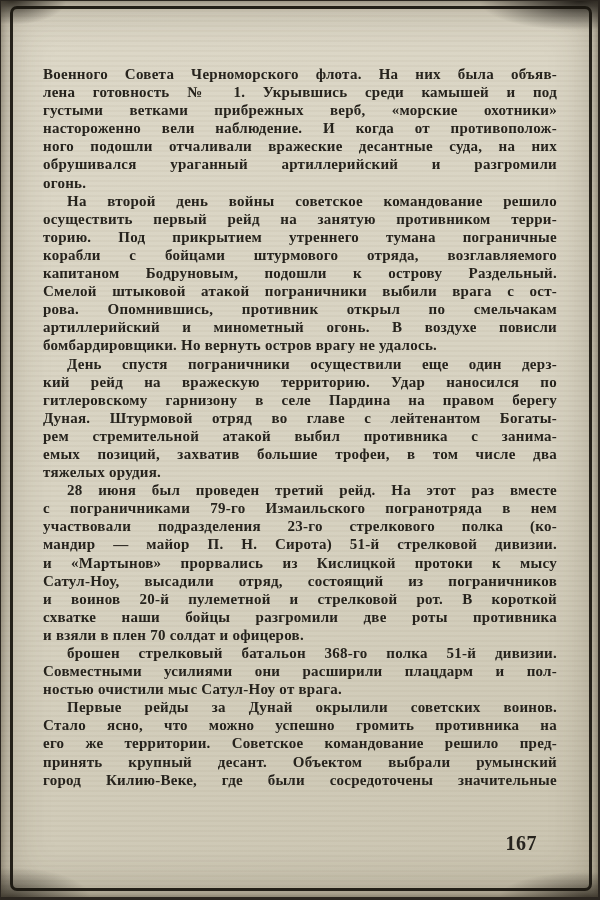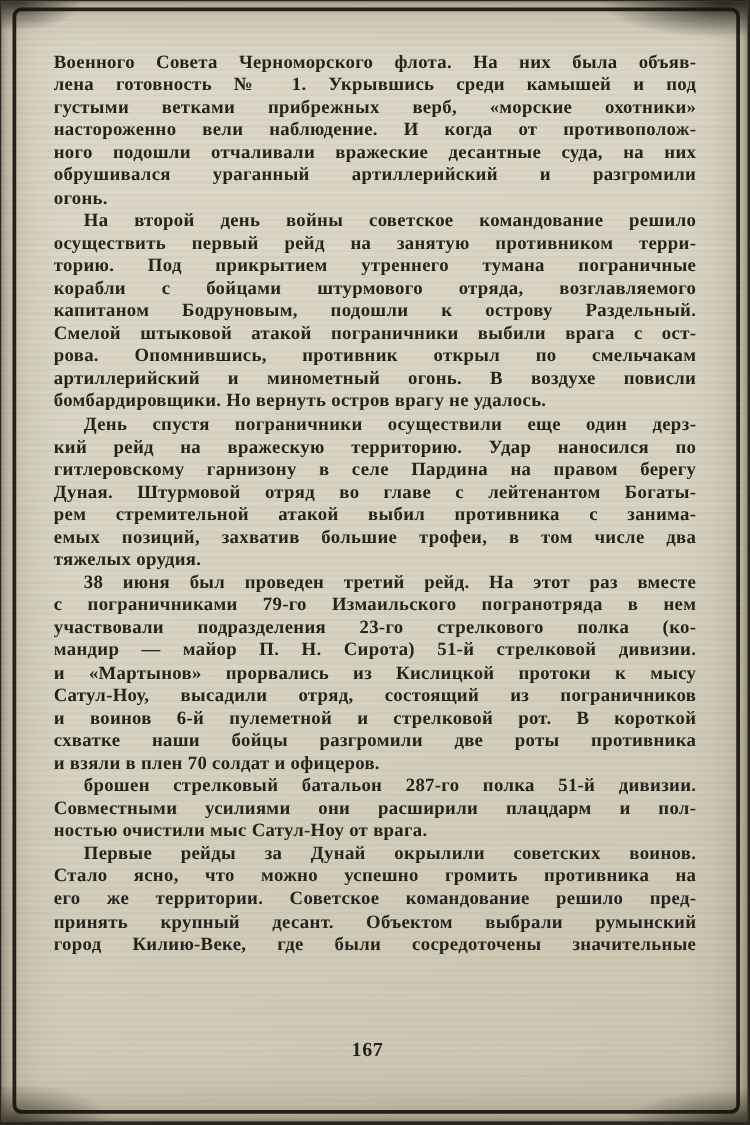--- a/index.html
+++ b/index.html
@@ -45,21 +45,21 @@
     left: 0; bottom: 0; width: 90px; height: 30px;
     background: radial-gradient(ellipse at 10% 100%, rgba(20,16,10,0.6) 0%, rgba(20,16,10,0) 70%);
   }
   .artifact.br {
     right: 0; bottom: 0; width: 100px; height: 26px;
     background: radial-gradient(ellipse at 90% 100%, rgba(20,16,10,0.6) 0%, rgba(20,16,10,0) 70%);
   }
   .text-block {
     position: absolute;
     left: 42px;
-    top: 40px;
+    top: 64px;
     width: 514px;
     color: var(--ink);
     font-size: 15px;
     font-weight: 700;
     line-height: 18.1px;
     letter-spacing: 0.25px;
   }
   .paragraph { margin: 0; }
   .line {
     text-align: justify;
@@ -68,26 +68,26 @@
   }
   .line.last {
     text-align-last: left;
   }
   .paragraph.indent .line:first-child {
     text-indent: 24px;
     font-family: Liberation Serif, serif;
   }
   .page-number {
     position: absolute;
-    left: 40px;
+    left: 30px;
     top: 831px;
     width: 506px;
-    text-align: center;
+    text-align: right;
     color: var(--ink);
-    font-size: 16px;
+    font-size: 20px;
     font-weight: 700;
     letter-spacing: 0.5px;
   }
 </style>
 </head>
 <body>
 
 <div class="scan">
   <div class="artifact tl"></div>
   <div class="artifact tr"></div>
@@ -118,32 +118,32 @@
       <div class="paragraph indent">
         <div class="line">День спустя пограничники осуществили еще один дерз-</div>
         <div class="line">кий рейд на вражескую территорию. Удар наносился по</div>
         <div class="line">гитлеровскому гарнизону в селе Пардина на правом берегу</div>
         <div class="line">Дуная. Штурмовой отряд во главе с лейтенантом Богаты-</div>
         <div class="line">рем стремительной атакой выбил противника с занима-</div>
         <div class="line">емых позиций, захватив большие трофеи, в том числе два</div>
         <div class="line last">тяжелых орудия.</div>
       </div>
       <div class="paragraph indent">
-        <div class="line">38 июня был проведен третий рейд. На этот раз вместе</div>
+        <div class="line">28 июня был проведен третий рейд. На этот раз вместе</div>
         <div class="line">с пограничниками 79-го Измаильского погранотряда в нем</div>
         <div class="line">участвовали подразделения 23-го стрелкового полка (ко-</div>
         <div class="line">мандир — майор П. Н. Сирота) 51-й стрелковой дивизии.</div>
         <div class="line">и «Мартынов» прорвались из Кислицкой протоки к мысу</div>
         <div class="line">Сатул-Ноу, высадили отряд, состоящий из пограничников</div>
-        <div class="line">и воинов 6-й пулеметной и стрелковой рот. В короткой</div>
+        <div class="line">и воинов 20-й пулеметной и стрелковой рот. В короткой</div>
         <div class="line">схватке наши бойцы разгромили две роты противника</div>
         <div class="line last">и взяли в плен 70 солдат и офицеров.</div>
       </div>
       <div class="paragraph indent">
-        <div class="line">брошен стрелковый батальон 287-го полка 51-й дивизии.</div>
+        <div class="line">брошен стрелковый батальон 368-го полка 51-й дивизии.</div>
         <div class="line">Совместными усилиями они расширили плацдарм и пол-</div>
         <div class="line last">ностью очистили мыс Сатул-Ноу от врага.</div>
       </div>
       <div class="paragraph indent">
         <div class="line">Первые рейды за Дунай окрылили советских воинов.</div>
         <div class="line">Стало ясно, что можно успешно громить противника на</div>
         <div class="line">его же территории. Советское командование решило пред-</div>
         <div class="line">принять крупный десант. Объектом выбрали румынский</div>
         <div class="line">город Килию-Веке, где были сосредоточены значительные</div>
       </div>

